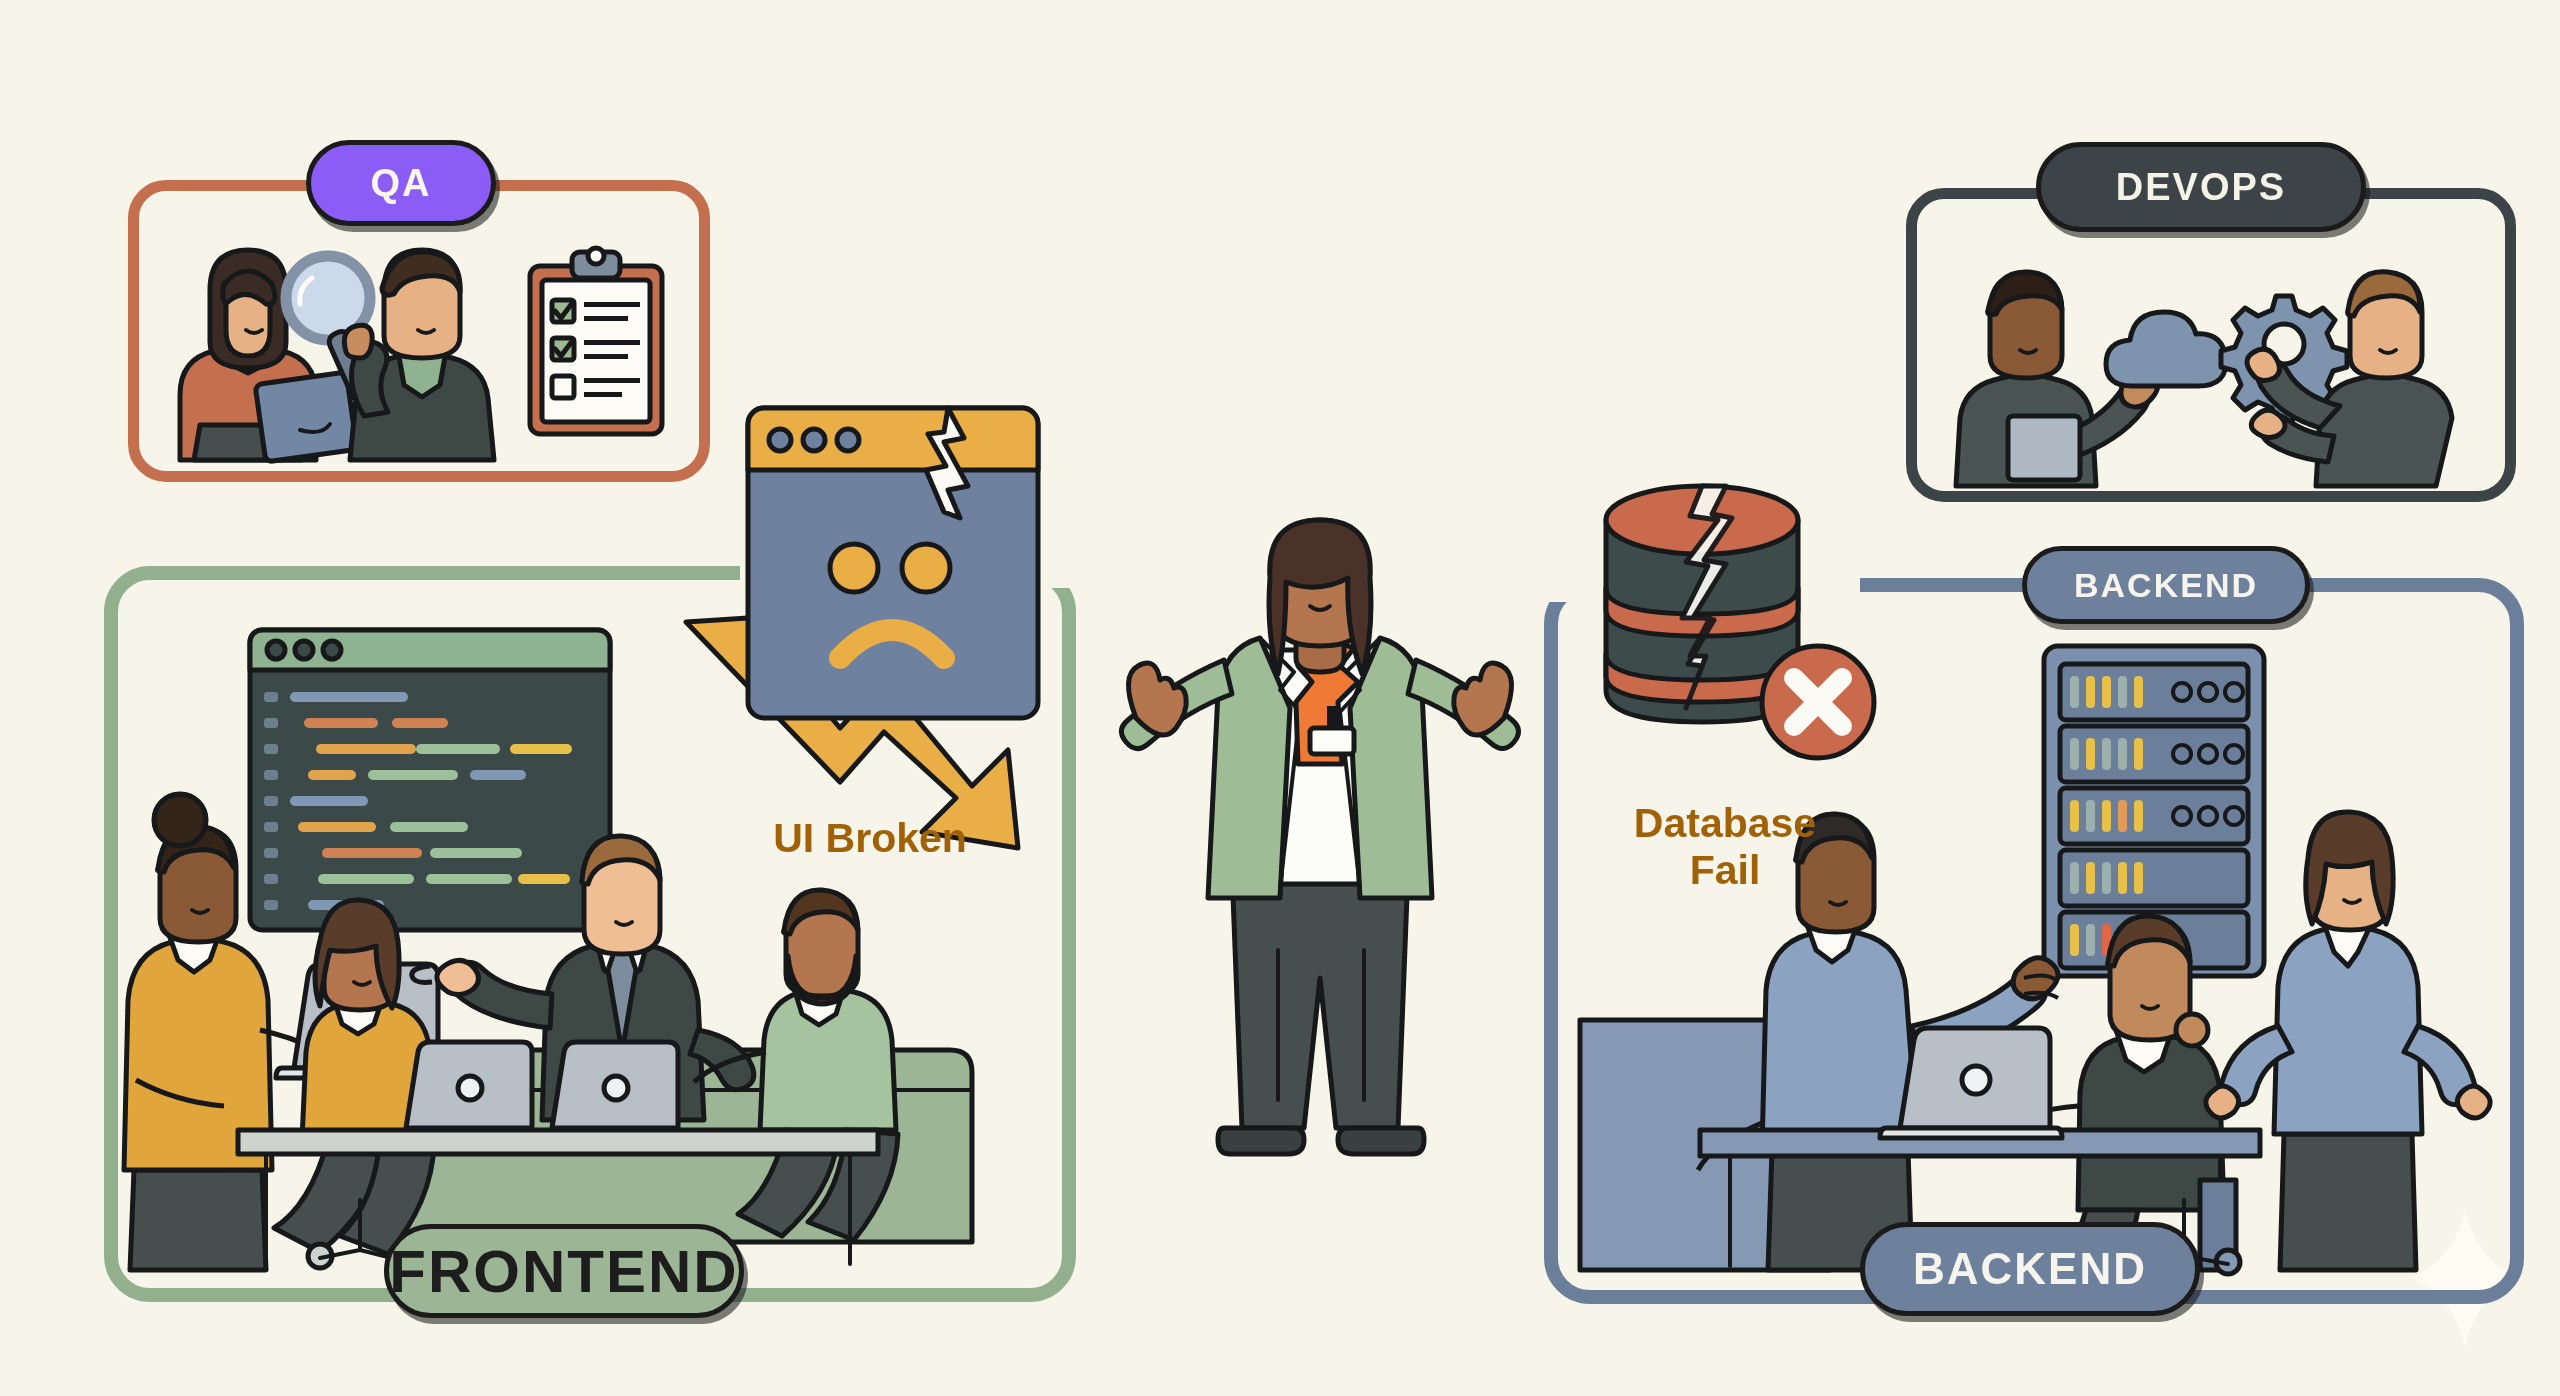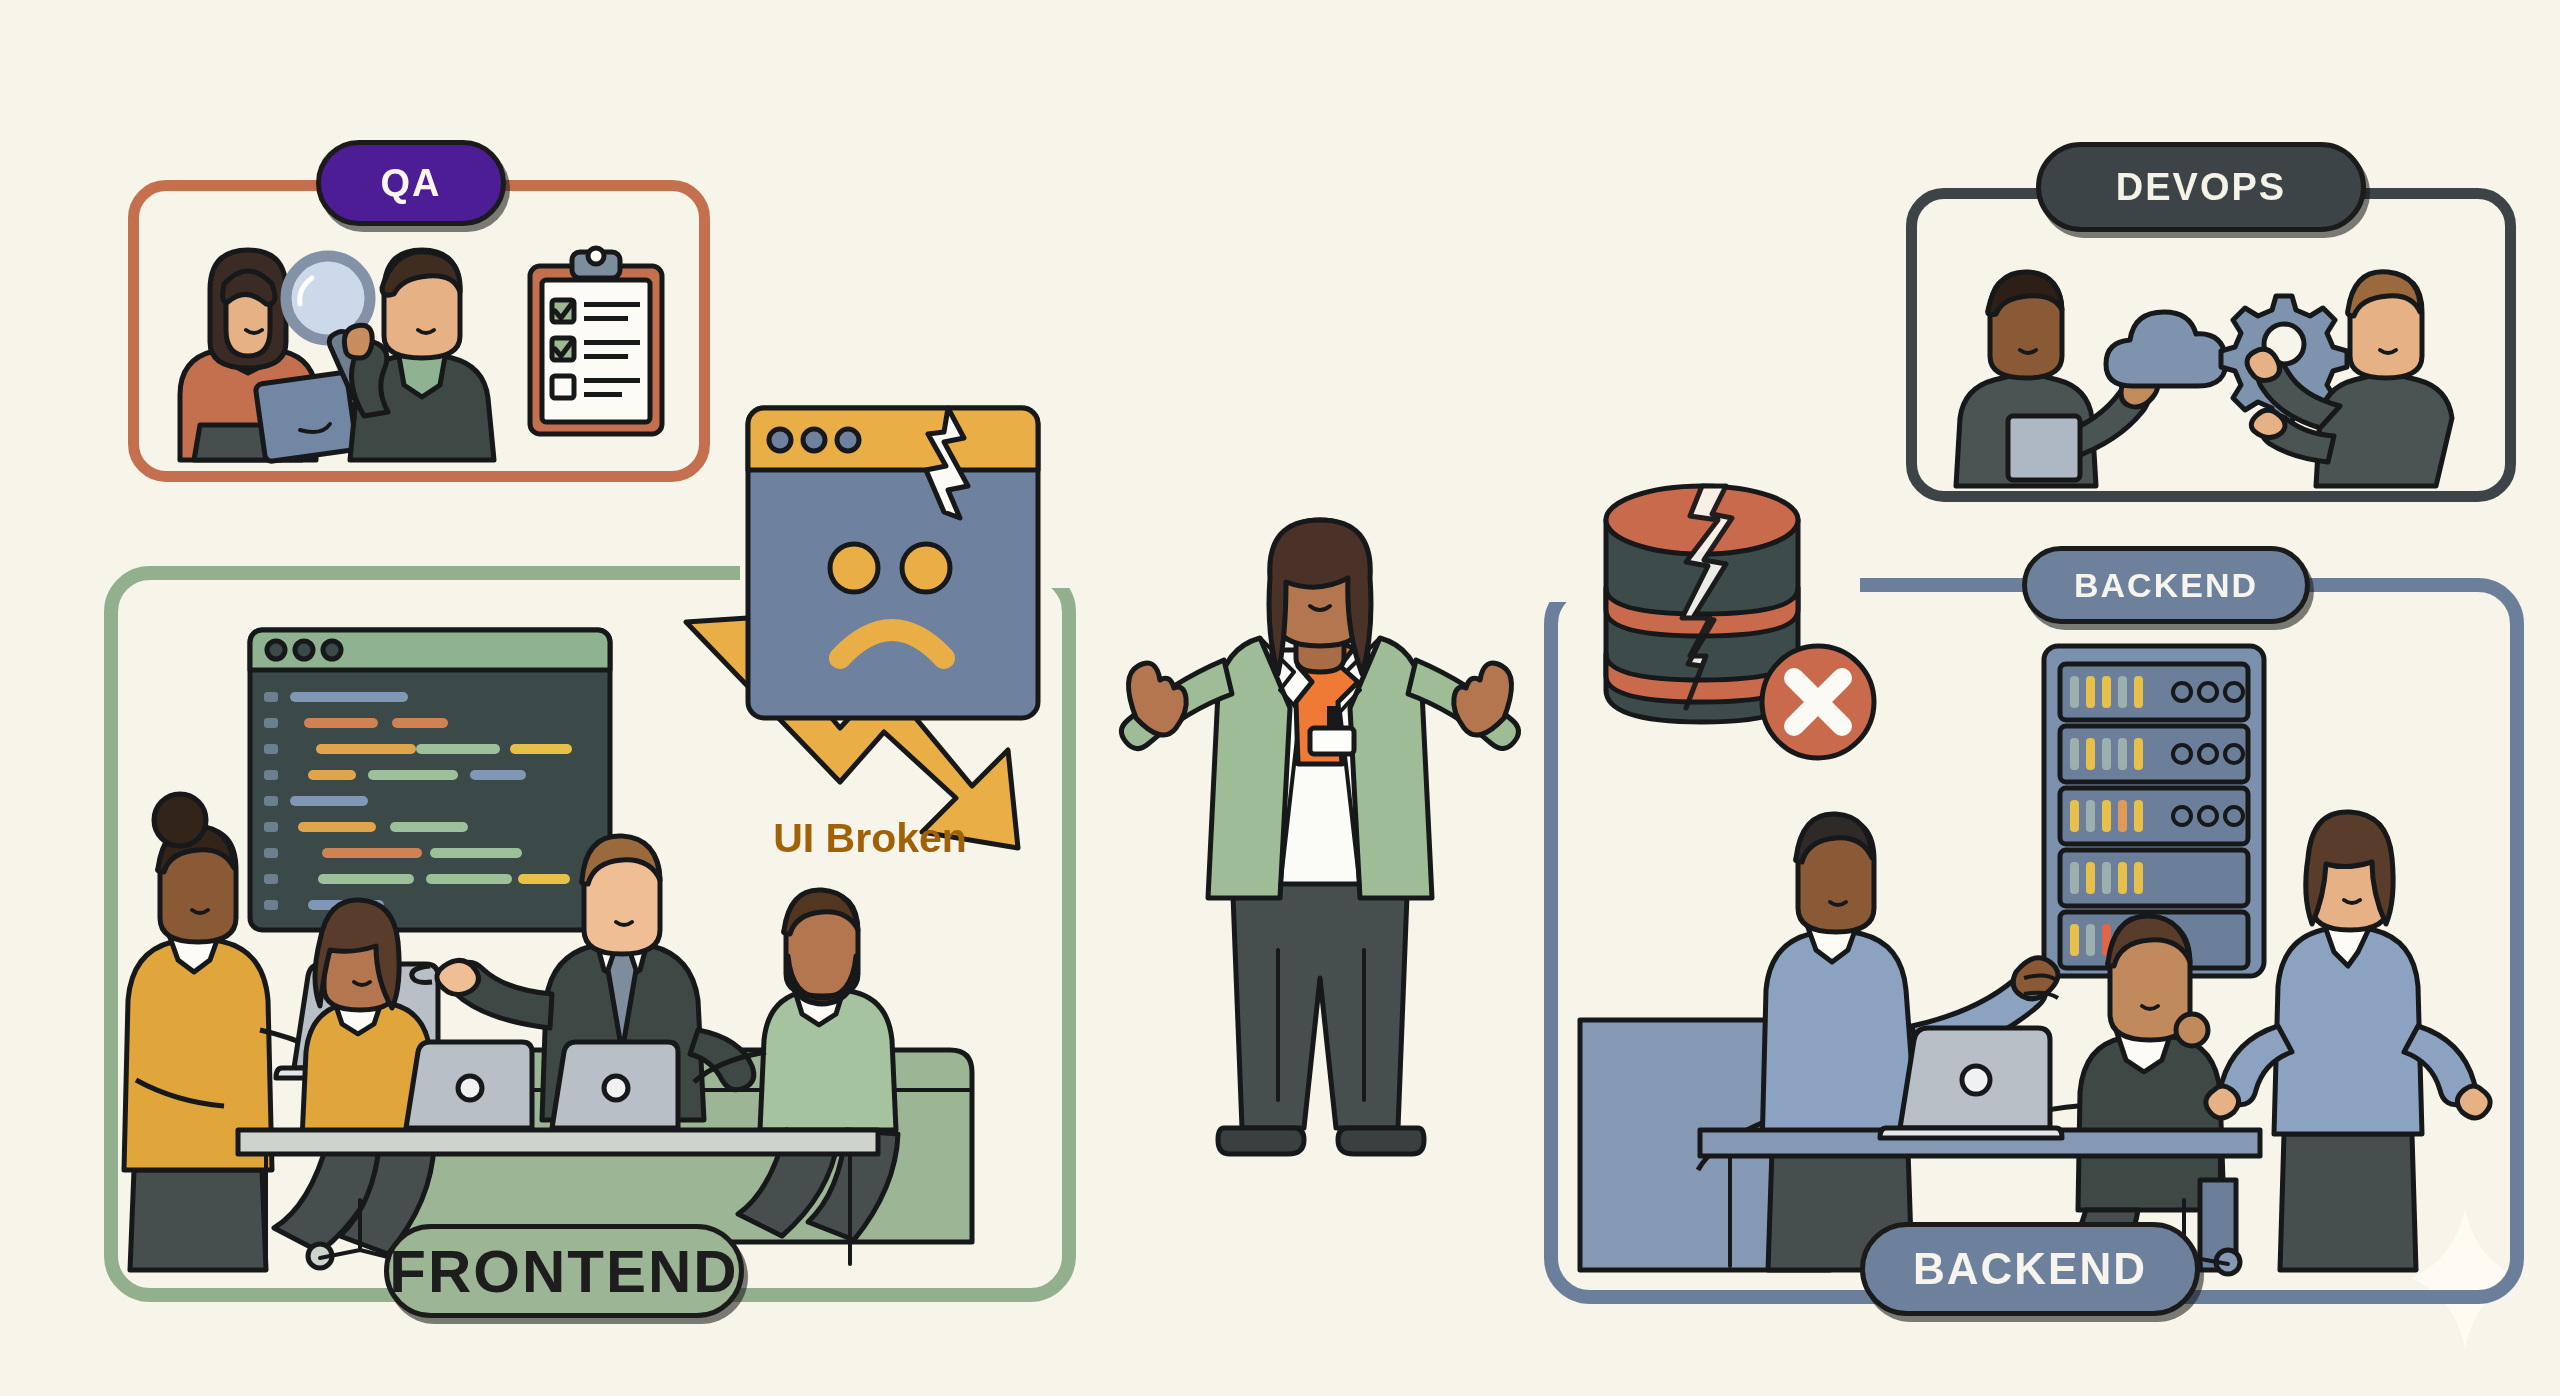--- a/index.html
+++ b/index.html
@@ -28,22 +28,22 @@
   
   .frame{position:absolute;border-style:solid;border-radius:44px;z-index:5;}
 
   
   #qa-frame{
     left:128px;top:180px;width:560px;height:280px;
     border-width:11px;border-color:#c4704f;
     border-radius:38px;
   }
   #qa-pill{
-    left:316px;top:140px;width:180px;height:76px;
-    background:#4c1d95;color:#faf6ee;font-size:38px;
+    left:306px;top:140px;width:180px;height:76px;
+    background:#8b5cf6;color:#faf6ee;font-size:38px;
   }
 
   
   #devops-frame{
     left:1906px;top:188px;width:588px;height:292px;
     border-width:11px;border-color:#3c4448;
     border-radius:38px;
   }
   #devops-pill{
     left:2036px;top:142px;width:320px;height:80px;
@@ -409,20 +409,24 @@
       <ellipse cx="116" cy="50" rx="96" ry="34" fill="#c96a4c" class="ink"></ellipse>
 
       <path d="M116 16 L104 46 L132 50 L100 92 L122 96 L96 148 L124 148 L104 186 L120 186 L100 238
                L116 196 L102 194 L128 150 L108 146 L140 94 L118 90 L146 48 L126 44 L140 16 Z" fill="#fbfaf4" class="ink" opacity="0.92"></path>
 
       <circle cx="232" cy="232" r="56" fill="#c96a4c" class="ink"></circle>
       <path d="M208 208 L256 256 M256 208 L208 256" stroke="#fbfaf4" stroke-width="20" stroke-linecap="round"></path>
     </svg>
   </div>
 
+  <div class="caption" id="db-fail-caption">
+    <div>Database</div>
+    <div>Fail</div>
+  </div>
 
   <div class="frame" id="backend-frame"></div>
   <div id="backend-top-gap"></div>
   <div class="pill" id="backend-pill-top">BACKEND</div>
   <div class="pill" id="backend-pill-bottom">BACKEND</div>
 
   <div class="scene" style="left:2044px;top:646px;">
     <svg width="220" height="330" viewBox="0 0 220 330">
       <rect x="0" y="0" width="220" height="330" rx="14" fill="#7b90ad" class="ink"></rect>
       <g>

